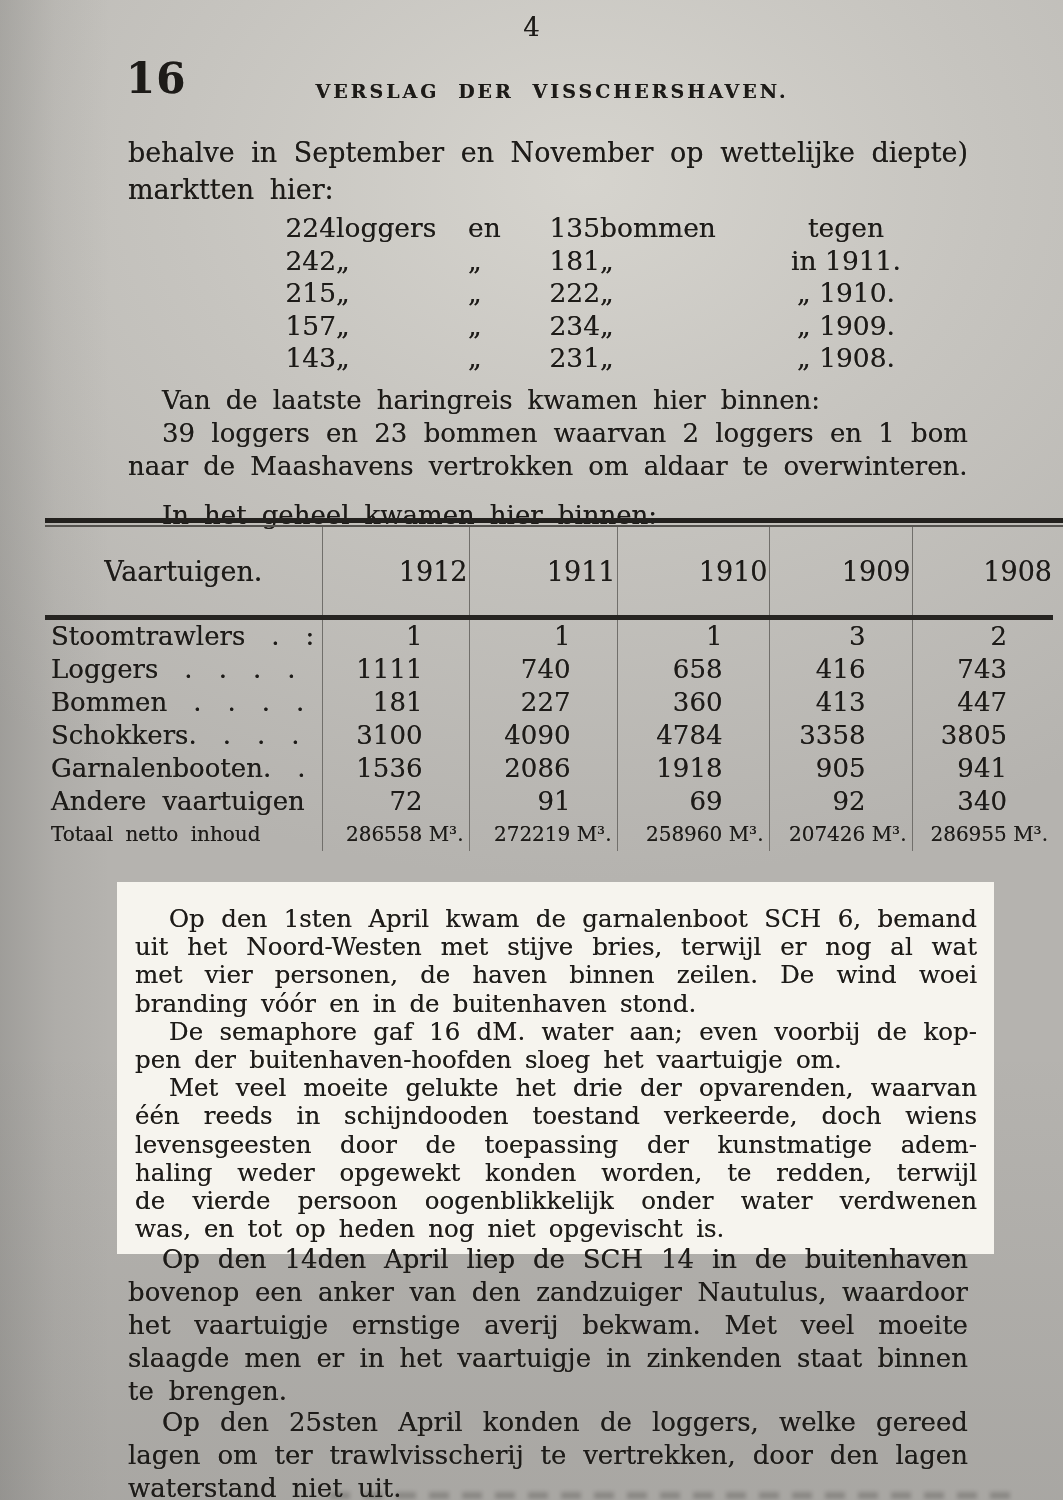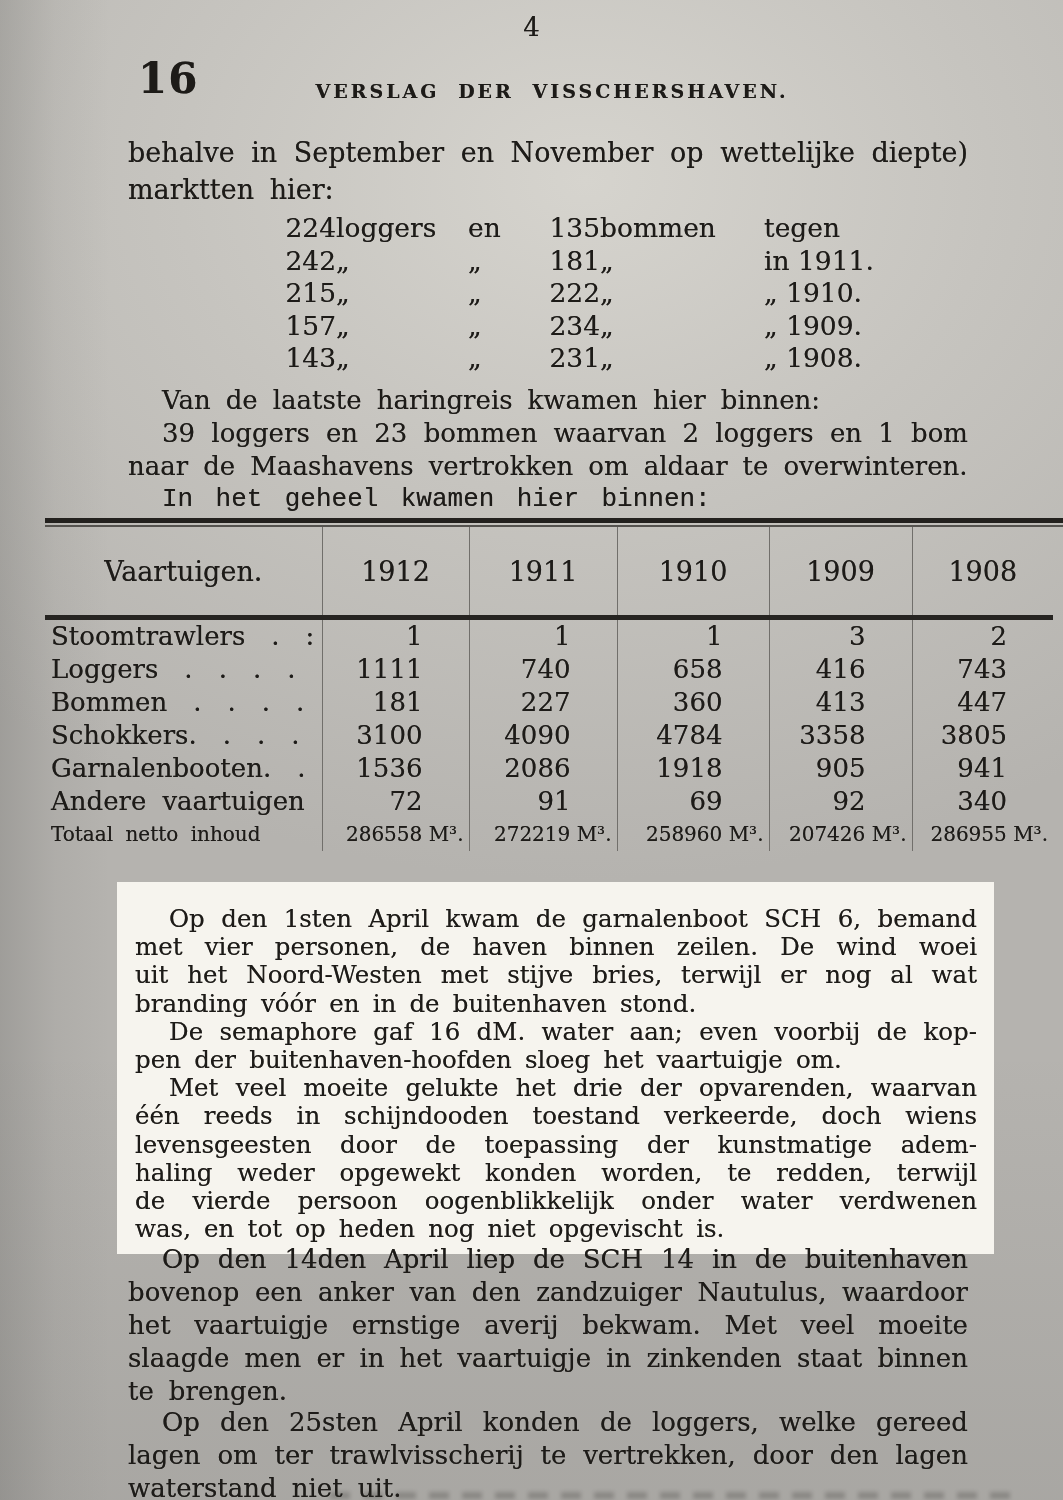--- a/index.html
+++ b/index.html
@@ -10,49 +10,49 @@
     font-family:"DejaVu Serif","Liberation Serif",serif;
     color:#1d1b18;
     background:
       linear-gradient(90deg, rgba(70,70,68,.20) 0px, rgba(70,70,68,.06) 55px, rgba(0,0,0,0) 110px),
       linear-gradient(180deg, rgba(0,0,0,0) 70%, rgba(60,60,58,.10) 100%),
       radial-gradient(ellipse 900px 700px at 55% 12%, #d6d4ce 0%, #c6c4bf 45%, #b5b3af 100%);
   }
   .txt{text-shadow:0 0 0.6px rgba(25,23,20,.65);}
   
   .folio{position:absolute;top:12px;left:0;width:1063px;text-align:center;font-size:26px;}
-  .report-no{position:absolute;top:54px;left:138px;font-size:42px;font-weight:700;letter-spacing:1px;}
+  .report-no{position:absolute;top:54px;left:126px;font-size:42px;font-weight:700;letter-spacing:1px;}
   .running-title{position:absolute;top:80px;left:0;width:1104px;text-align:center;
     font-size:19px;font-weight:700;letter-spacing:3px;word-spacing:9px;}
   
   .para{position:absolute;left:128px;width:840px;font-size:26px;line-height:33px;word-spacing:.26em;}
   .para.p1{top:134px;font-size:27px;line-height:37px;}
   .jline{text-align:justify;text-align-last:justify;}
   .jline.last{text-align-last:left;}
   .jline.ind{text-indent:34px;}
   
   .fleet-list{position:absolute;left:272px;top:212px;display:grid;
     grid-template-columns:64px 132px 62px 70px 138px 190px;column-gap:0;
     font-size:26.5px;line-height:32.6px;}
   .gcell{white-space:nowrap;}
   .gcell.c0,.gcell.c3{text-align:right;}
   .gcell.c1,.gcell.c2,.gcell.c4{text-align:left;}
-  .gcell.c5{text-align:left;padding-left:26px;}
-  
-  .pA{top:384px;} .pB{top:417px;} .pC{top:483px;font-family:Liberation Mono, monospace;}
+  .gcell.c5{text-align:center;padding-left:26px;}
+  
+  .pA{top:384px;} .pB{top:417px;} .pC{top:499px;}
   
   .tbl-wrap{position:absolute;left:45px;top:518px;width:1008px;}
   .toprule{height:9px;border-top:5px solid #23211e;border-bottom:2px solid #55534f;
     width:1018px;box-sizing:border-box;}
   table.vessels{border-collapse:collapse;table-layout:fixed;width:1008px;font-size:26px;}
   table.vessels col.c0{width:277px;} table.vessels col.c1{width:147px;}
   table.vessels col.c2{width:148px;} table.vessels col.c3{width:152px;}
   table.vessels col.c4{width:143px;} table.vessels col.c5{width:141px;}
   table.vessels th{font-weight:400;font-size:27px;height:86px;vertical-align:middle;
-    border-left:1px solid #716f6b;text-align:center;}
+    border-left:1px solid #716f6b;text-align:right;}
   table.vessels th.lblh{border-left:none;text-align:center;}
   table.vessels thead tr{border-bottom:5px solid #262421;}
   table.vessels td{height:33px;padding:0;white-space:nowrap;border-left:1px solid #716f6b;}
   table.vessels td.lbl{border-left:none;padding-left:6px;word-spacing:.3em;}
   table.vessels td.val{text-align:right;padding-right:46px;}
   table.vessels tr.total-row td{font-size:20px;}
   table.vessels tr.total-row td.val{padding-right:5px;}
   table.vessels tbody{line-height:33px;}
   
   .highlight{position:absolute;left:117px;top:882px;width:877px;height:372px;
@@ -203,22 +203,22 @@
             <td class="val">207426 M³.</td>
             <td class="val">286955 M³.</td>
           </tr>
         </tbody>
     </table>
   </div>
 
   <div class="highlight">
     <div class="txt">
         <div class="jline ind">Op den 1sten April kwam de garnalenboot SCH 6, bemand</div>
+        <div class="jline">uit het Noord-Westen met stijve bries, terwijl er nog al wat</div>
         <div class="jline">met vier personen, de haven binnen zeilen. De wind woei</div>
-        <div class="jline">uit het Noord-Westen met stijve bries, terwijl er nog al wat</div>
         <div class="jline last">branding vóór en in de buitenhaven stond.</div>
       </div>
     <div class="txt">
         <div class="jline ind">De semaphore gaf 16 dM. water aan; even voorbij de kop-</div>
         <div class="jline last">pen der buitenhaven-hoofden sloeg het vaartuigje om.</div>
       </div>
     <div class="txt">
         <div class="jline ind">Met veel moeite gelukte het drie der opvarenden, waarvan</div>
         <div class="jline">één reeds in schijndooden toestand verkeerde, doch wiens</div>
         <div class="jline">levensgeesten door de toepassing der kunstmatige adem-</div>

